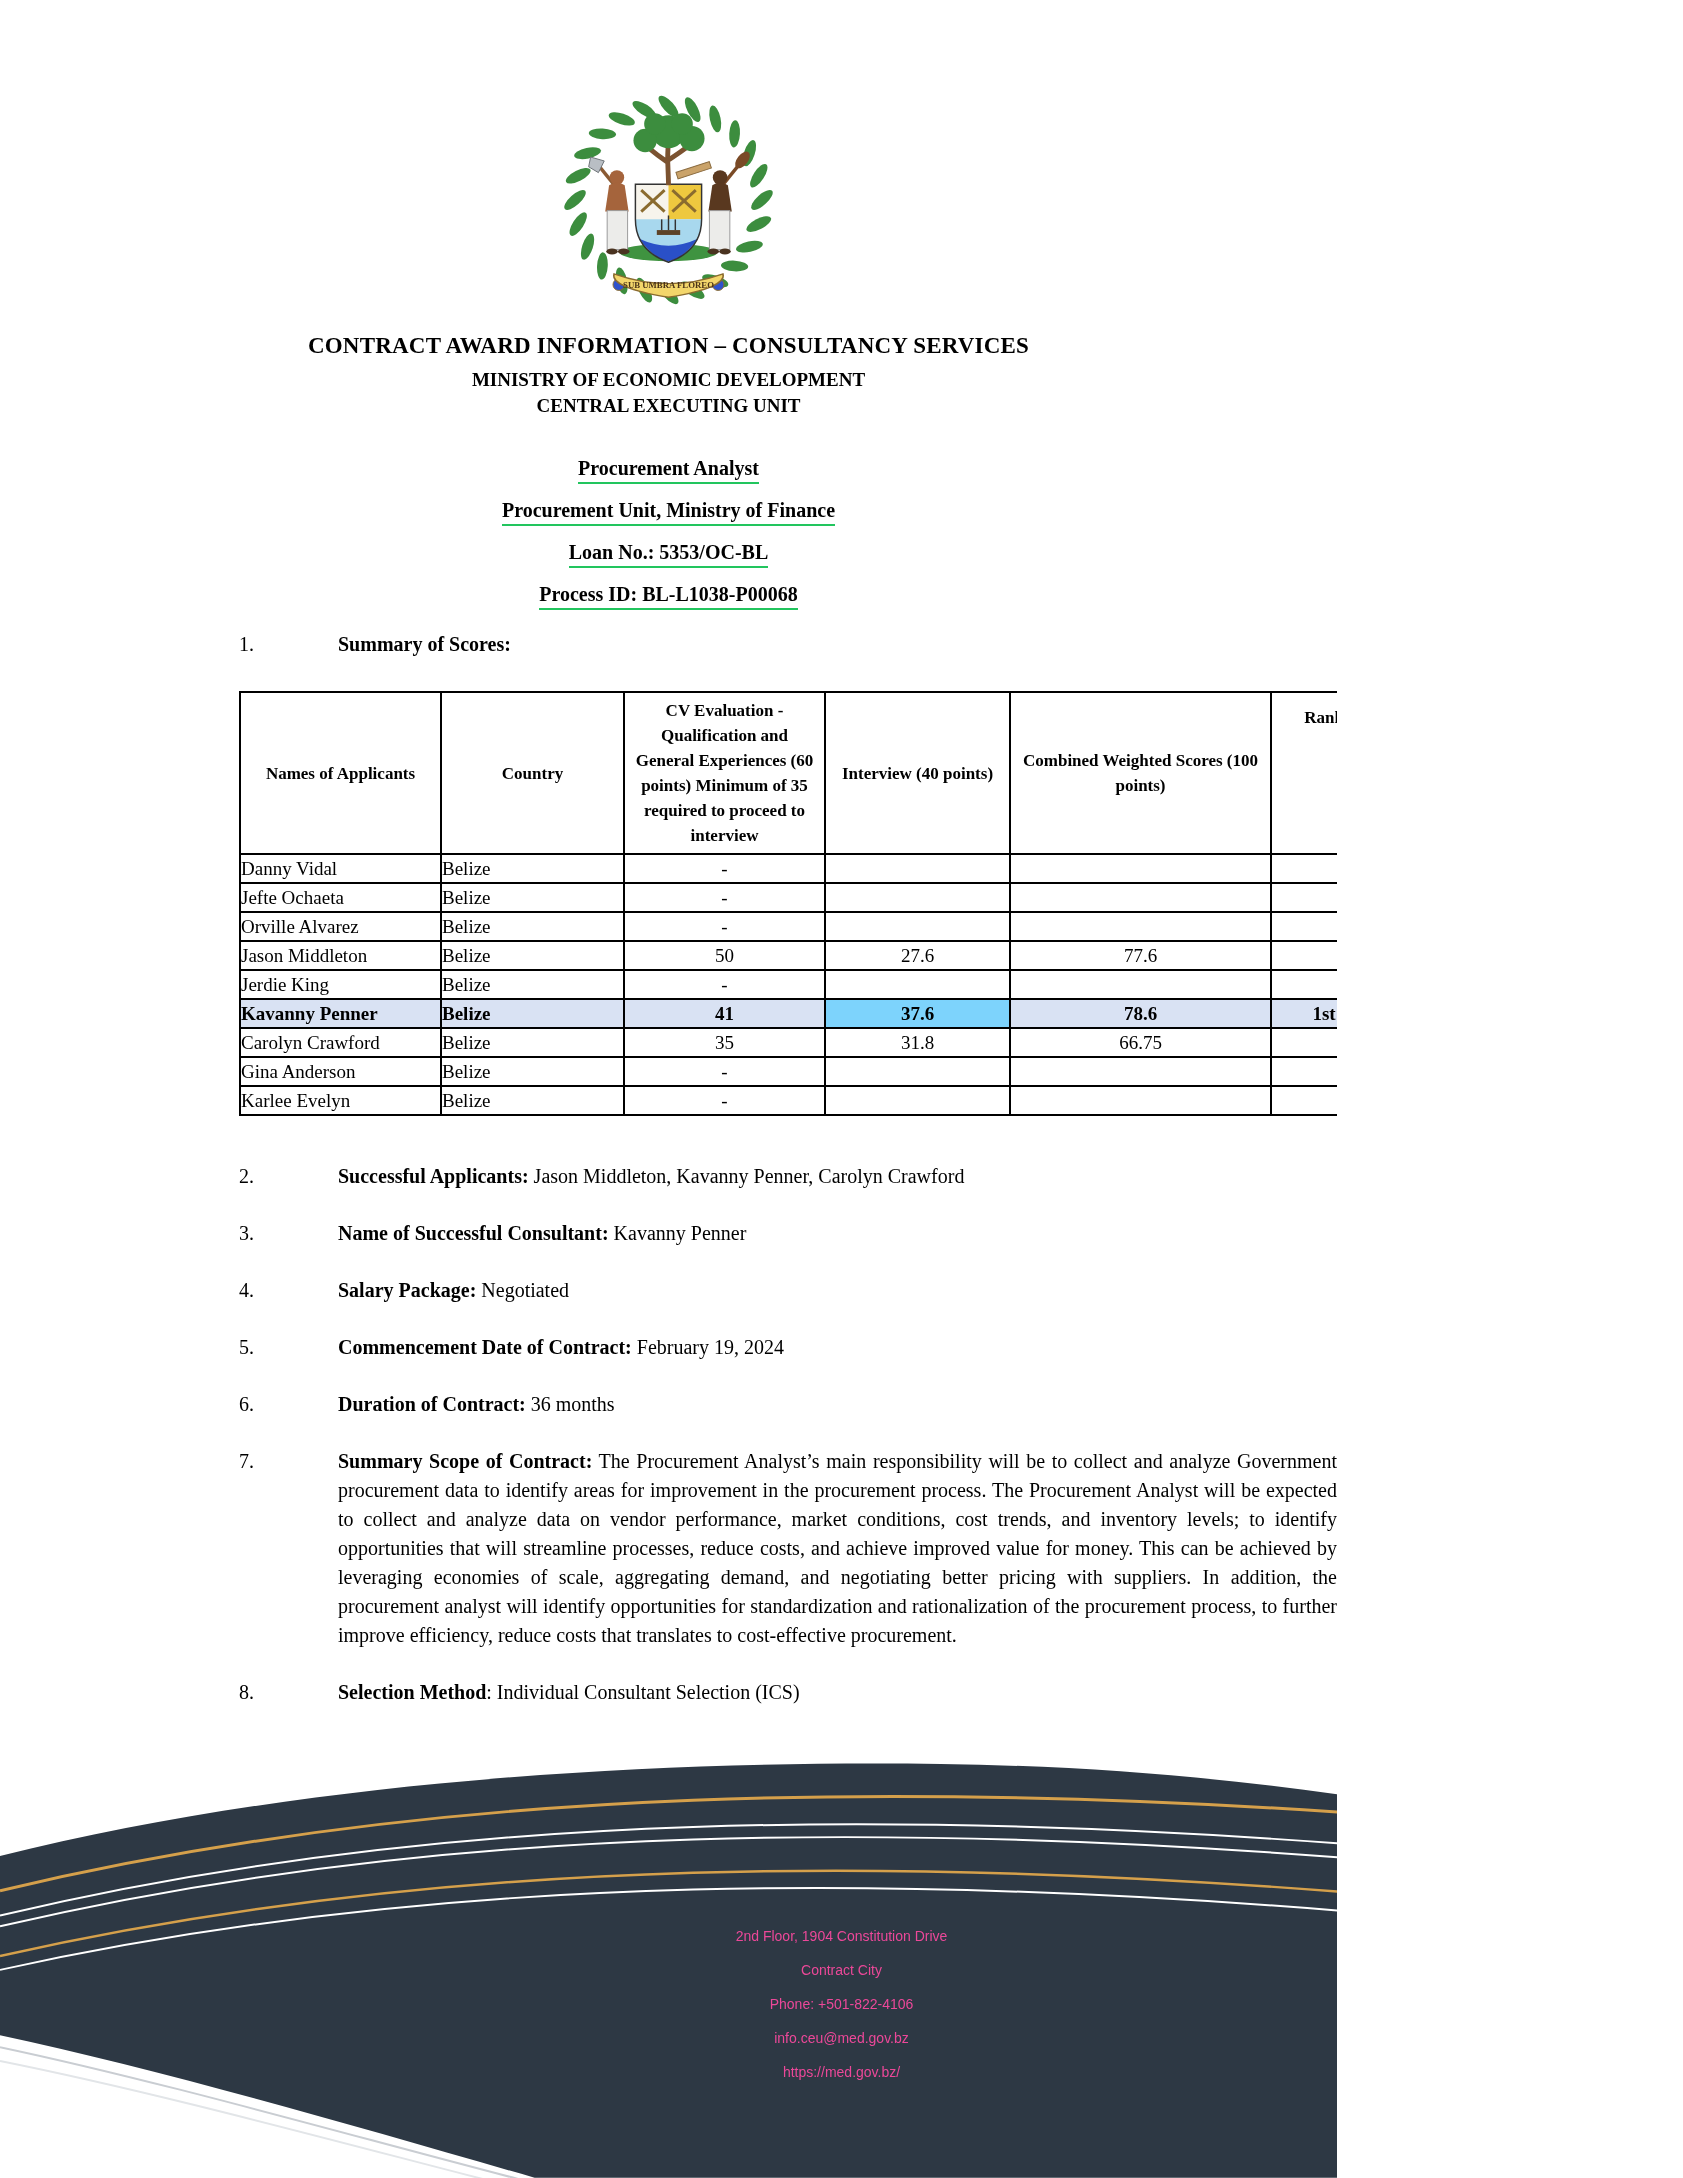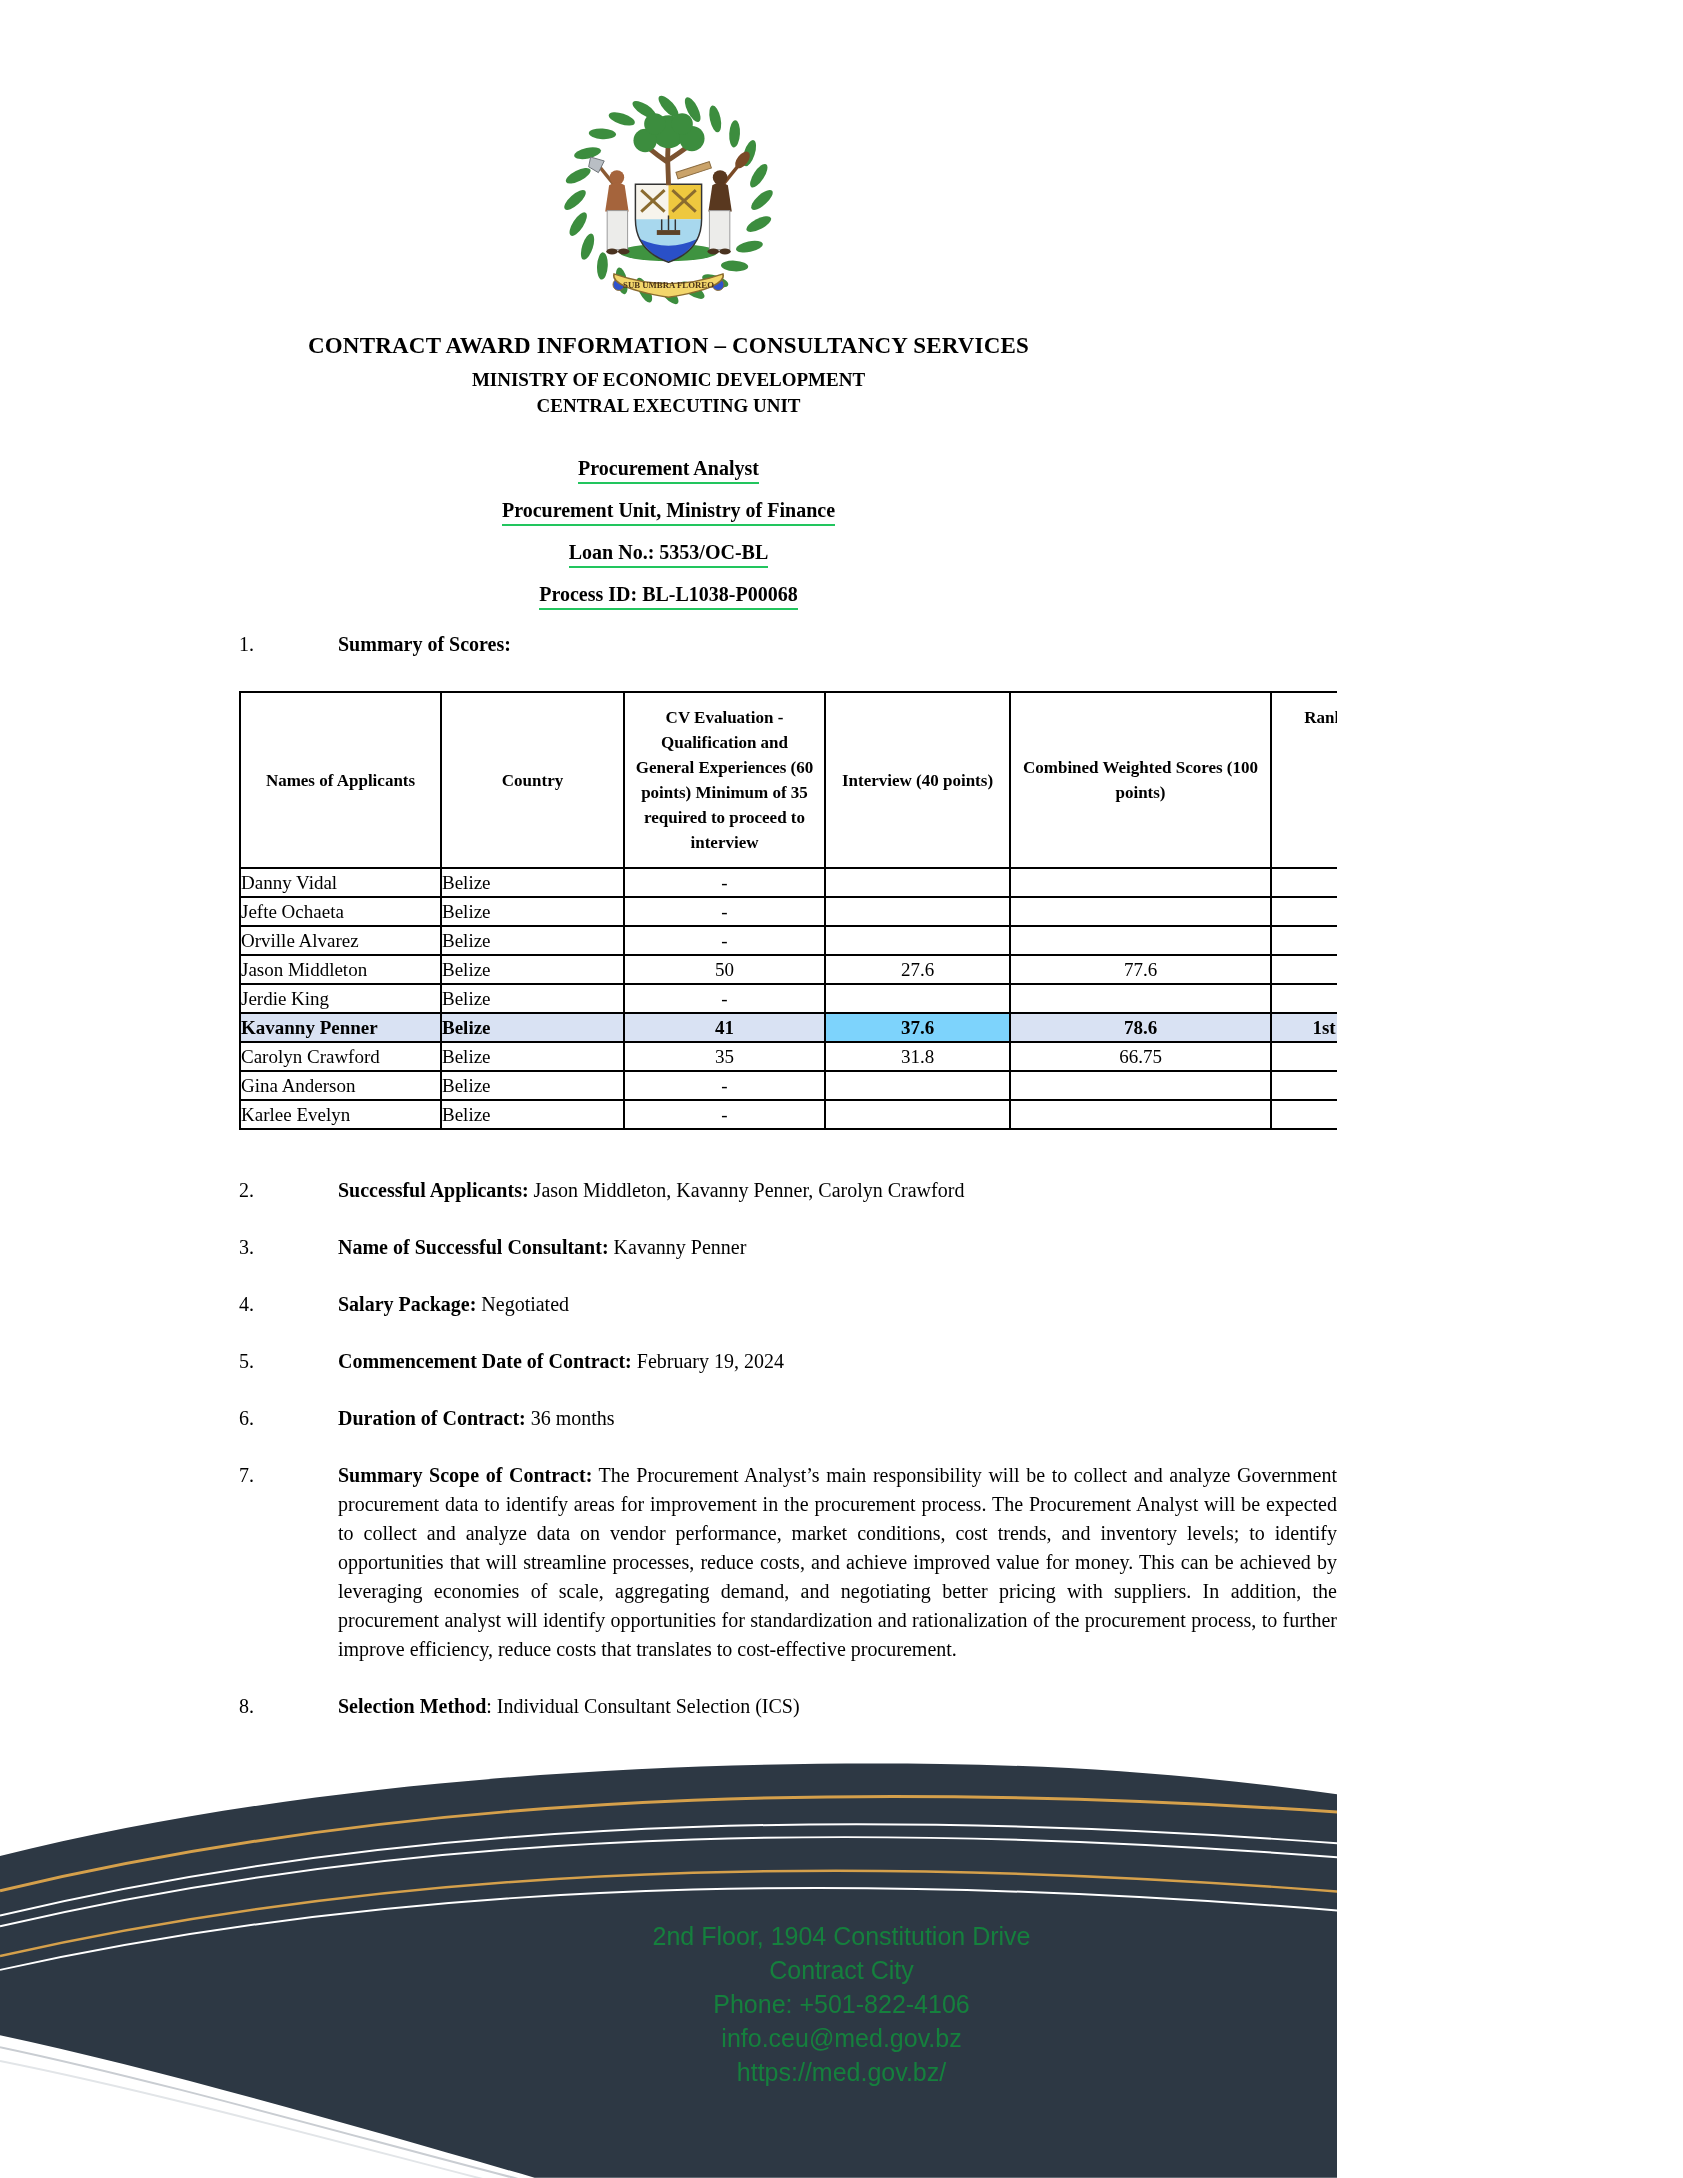--- a/index.html
+++ b/index.html
@@ -13,32 +13,32 @@
   .pos-lines{margin-top:40px;text-align:center;}
   .pos-line{margin-bottom:15px;font-size:20px;font-weight:bold;}
   .pos-line span{display:inline-block;border-bottom:2px solid #22c55e;padding-bottom:2px;}
   .item-row{display:flex;padding-left:239px;font-size:20px;line-height:29px;}
   .item-num{width:99px;flex:none;}
   .item-body{width:1109px;}
   .item-body .lbl{font-weight:bold;}
   .item1{margin-top:20px;}
   table.scores{border-collapse:collapse;table-layout:fixed;width:1138px;margin:32px 0 0 239px;}
   table.scores th,table.scores td{border:2px solid #000;}
-  table.scores th{font-size:17px;line-height:25px;padding:12px 6px;text-align:center;vertical-align:middle;font-weight:bold;}
+  table.scores th{font-size:17px;line-height:25px;padding:5px 6px;text-align:center;vertical-align:middle;font-weight:bold;}
   table.scores th.rank-col{vertical-align:top;padding-top:12px;}
   table.scores td{font-size:19px;line-height:25px;height:25px;padding:1px 0;vertical-align:middle;}
   table.scores td.c{text-align:center;}
   table.scores tr.hl td{font-weight:bold;}
   .items{margin-top:46px;}
   .doc-item{margin-bottom:28px;}
   .item-body.justify{text-align:justify;}
   .footer{position:absolute;left:0;bottom:0;width:1683px;height:436px;}
   .footer svg{position:absolute;left:0;top:0;}
   .footer-lines{position:absolute;left:0;right:0;top:184px;text-align:center;
-                font-family:"Liberation Sans","DejaVu Sans",sans-serif;font-size:25px;line-height:21px;color:#15803d;}
+                font-family:"Liberation Sans","DejaVu Sans",sans-serif;font-size:14px;line-height:21px;color:#ec4899;}
   .footer-line{margin-bottom:13px;}
 </style>
 </head>
 <body>
 
 <div class="page">
 
   <svg class="logo" width="297" height="222" viewBox="0 0 300 228">
     <defs>
       <g id="lf">

